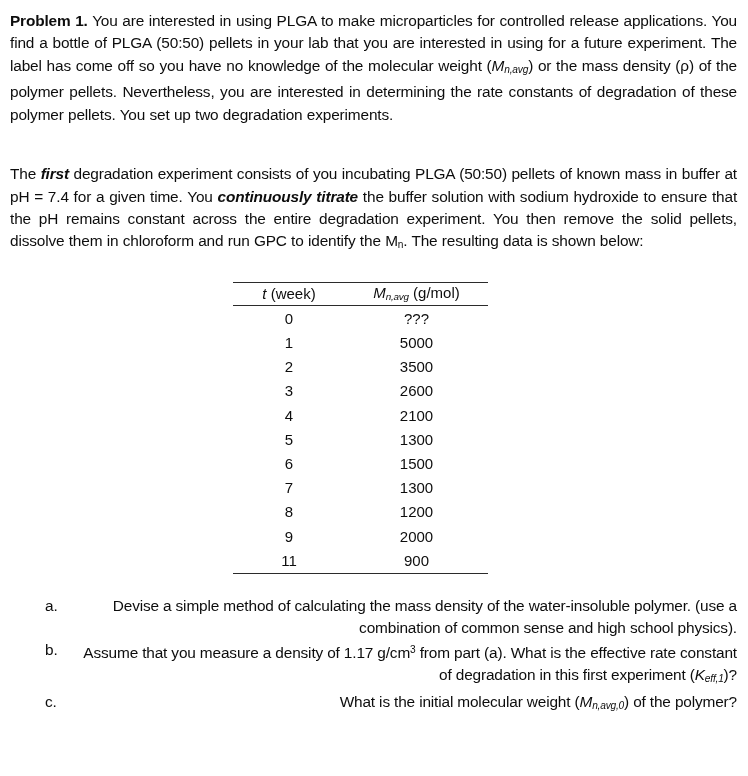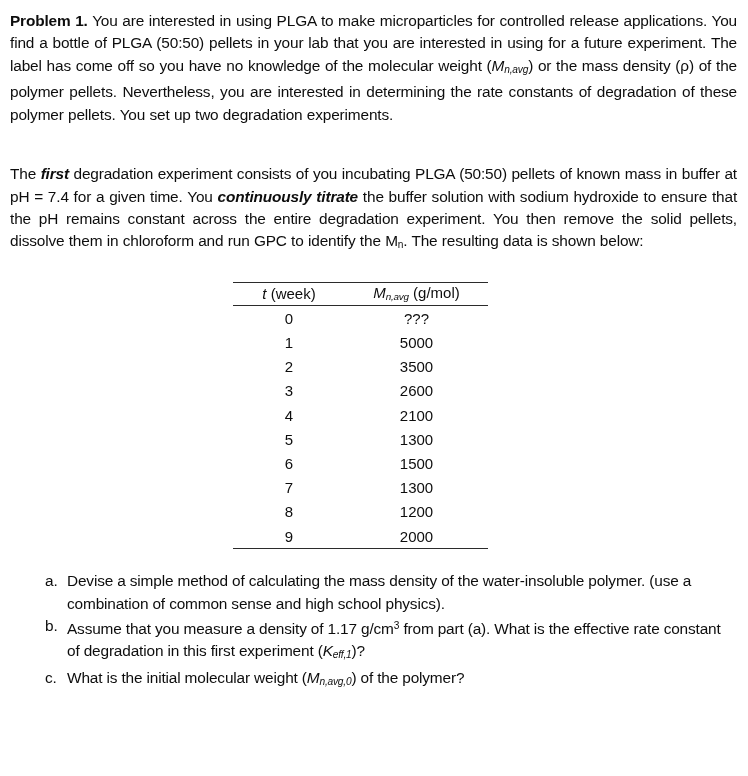--- a/index.html
+++ b/index.html
@@ -98,21 +98,21 @@
   }
   ol.questions > li .marker {
     position: absolute;
     left: 35px;
     top: 0;
     width: 22px;
     font-size: 15.4px;
   }
   ol.questions > li .qtext {
     display: block;
-    text-align: left;
+    text-align: right;
   }
 </style>
 </head>
 <body>
 
 <div class="page">
 
   <p class="para p1"><b>Problem 1.</b><span>  You are interested in using PLGA to make microparticles for controlled release applications.  You find a bottle of PLGA (50:50) pellets in your lab that you are interested in using for a future experiment.  The label has come off so you have no knowledge of the molecular weight (</span><i>M</i><sub>n,avg</sub><span>) or the mass density (ρ) of the polymer pellets.  Nevertheless, you are interested in determining the rate constants of degradation of these polymer pellets.  You set up two degradation experiments.</span></p>
 
   <p class="para p2"><span>The </span><span class="bi">first</span><span> degradation experiment consists of you incubating PLGA (50:50) pellets of known mass in buffer at pH = 7.4 for a given time.  You </span><span class="bi">continuously titrate</span><span> the buffer solution with sodium hydroxide to ensure that the pH remains constant across the entire degradation experiment. You then remove the solid pellets, dissolve them in chloroform and run GPC to identify the M</span><sub class="upright">n</sub><span>.  The resulting data is shown below:</span></p>
@@ -159,20 +159,24 @@
             <td>1300</td>
           </tr>
         <tr>
             <td>8</td>
             <td>1200</td>
           </tr>
         <tr>
             <td>9</td>
             <td>2000</td>
           </tr>
+        <tr>
+            <td>11</td>
+            <td>900</td>
+          </tr>
       </tbody>
     </table>
   </div>
 
   <ol class="questions">
     <li>
       <span class="marker">a.</span>
       <span class="qtext">Devise a simple method of calculating the mass density of the water-insoluble polymer. (use a combination of common sense and high school physics).</span>
     </li>
     <li>

